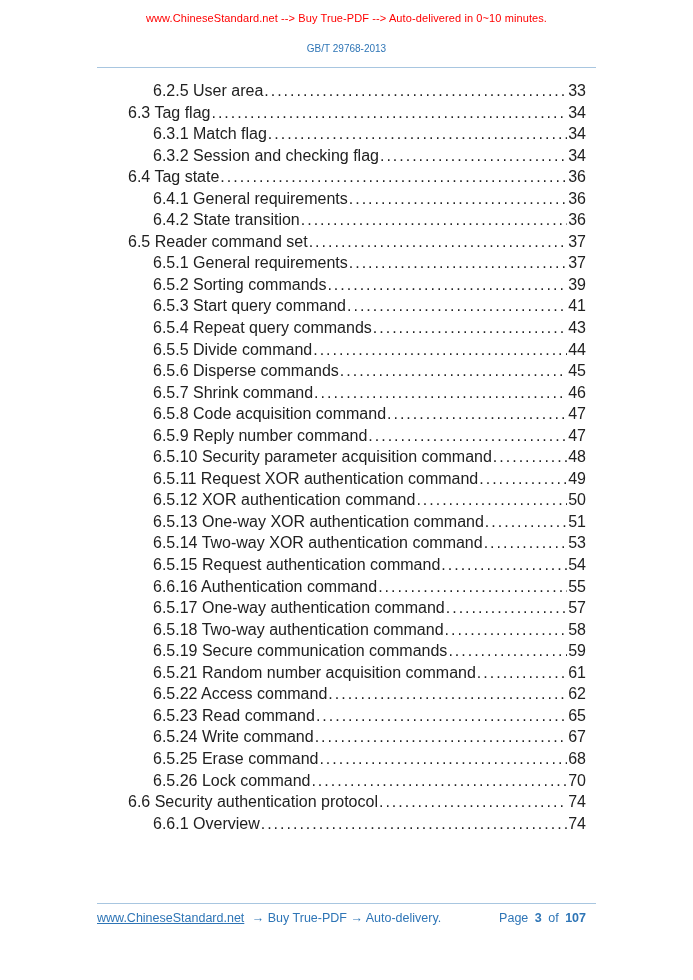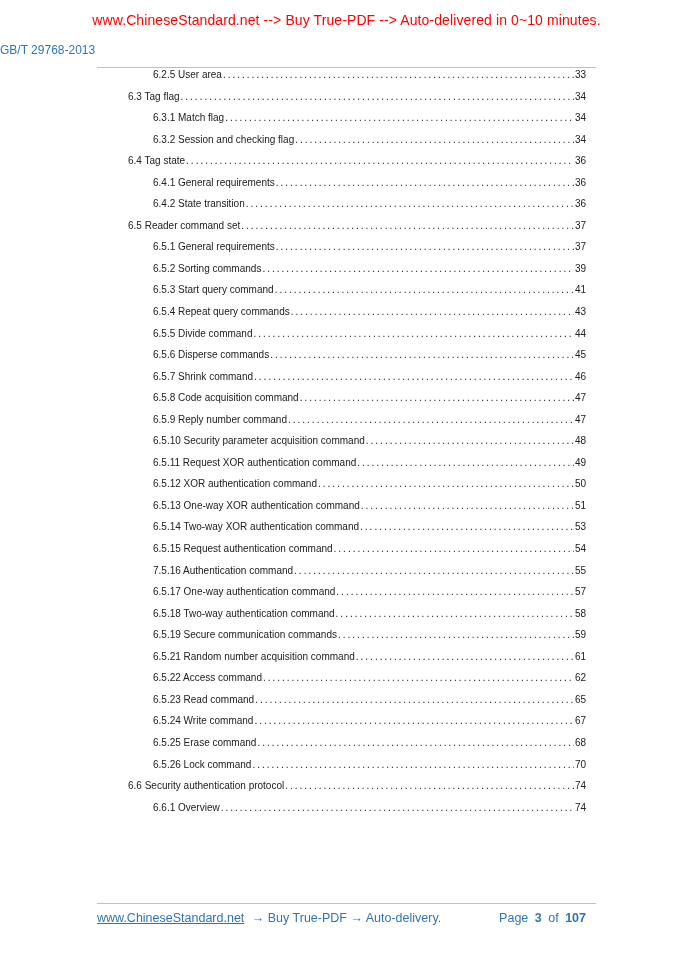--- a/index.html
+++ b/index.html
@@ -14,40 +14,40 @@
     width: 693px; height: 980px;
     background: #ffffff;
     font-family: "Liberation Sans", sans-serif;
     position: relative;
     overflow: hidden;
   }
   .banner {
     position: absolute; top: 12px; left: 0; right: 0;
     text-align: center;
     color: var(--banner_red);
-    font-size: 14px;
+    font-size: 11px;
     letter-spacing: 0.1px;
   }
   .doc-number {
     position: absolute; top: 43px; left: 0; right: 0;
-    text-align: left;
+    text-align: center;
     color: var(--accent_blue);
-    font-size: 12px;
+    font-size: 10px;
   }
   .rule {
     position: absolute; left: 97px; width: 499px;
     border: none; margin: 0;
     border-top: 1px solid var(--line_blue);
   }
   .rule-top { top: 67px; }
   .rule-bottom { top: 903px; }
   .toc {
-    position: absolute; top: 64px; left: 128px; width: 458px;
+    position: absolute; top: 80px; left: 128px; width: 458px;
     color: var(--text_dark);
-    font-size: 10px;
+    font-size: 16px;
   }
   .toc-row {
     display: flex; align-items: baseline;
     height: 21.55px; line-height: 21.55px;
   }
   .toc-row.level-2 { padding-left: 25px; }
   .toc-label { white-space: nowrap; }
   .toc-dots {
     flex: 1; overflow: hidden; white-space: nowrap;
     letter-spacing: 2px; margin: 0 1px;
@@ -207,21 +207,21 @@
     <span class="toc-page">53</span>
   </div>
 
   <div class="toc-row level-2">
     <span class="toc-label">6.5.15 Request authentication command</span>
     <span class="toc-dots"></span>
     <span class="toc-page">54</span>
   </div>
 
   <div class="toc-row level-2">
-    <span class="toc-label">7.5.16 Authentication command</span>
+    <span class="toc-label">6.6.16 Authentication command</span>
     <span class="toc-dots"></span>
     <span class="toc-page">55</span>
   </div>
 
   <div class="toc-row level-2">
     <span class="toc-label">6.5.17 One-way authentication command</span>
     <span class="toc-dots"></span>
     <span class="toc-page">57</span>
   </div>
 

